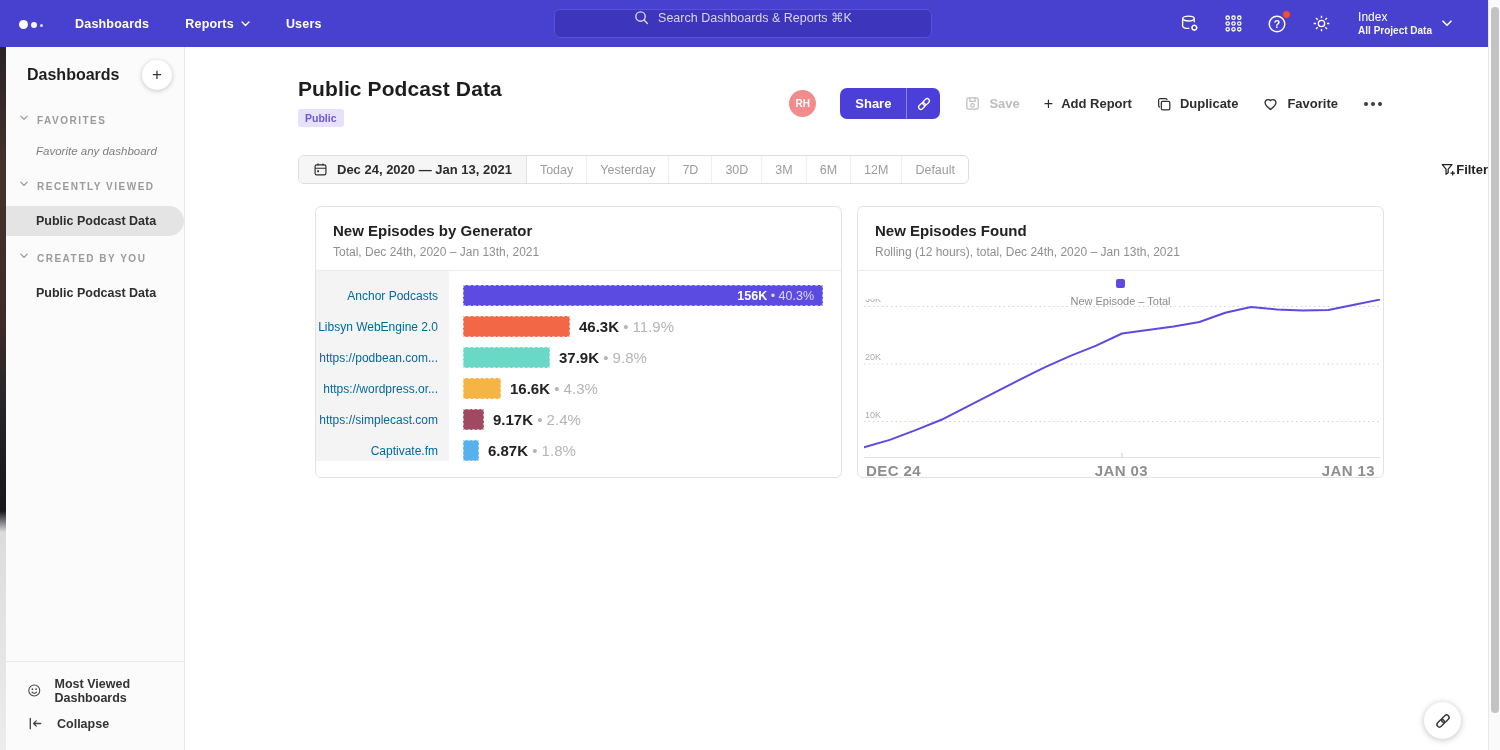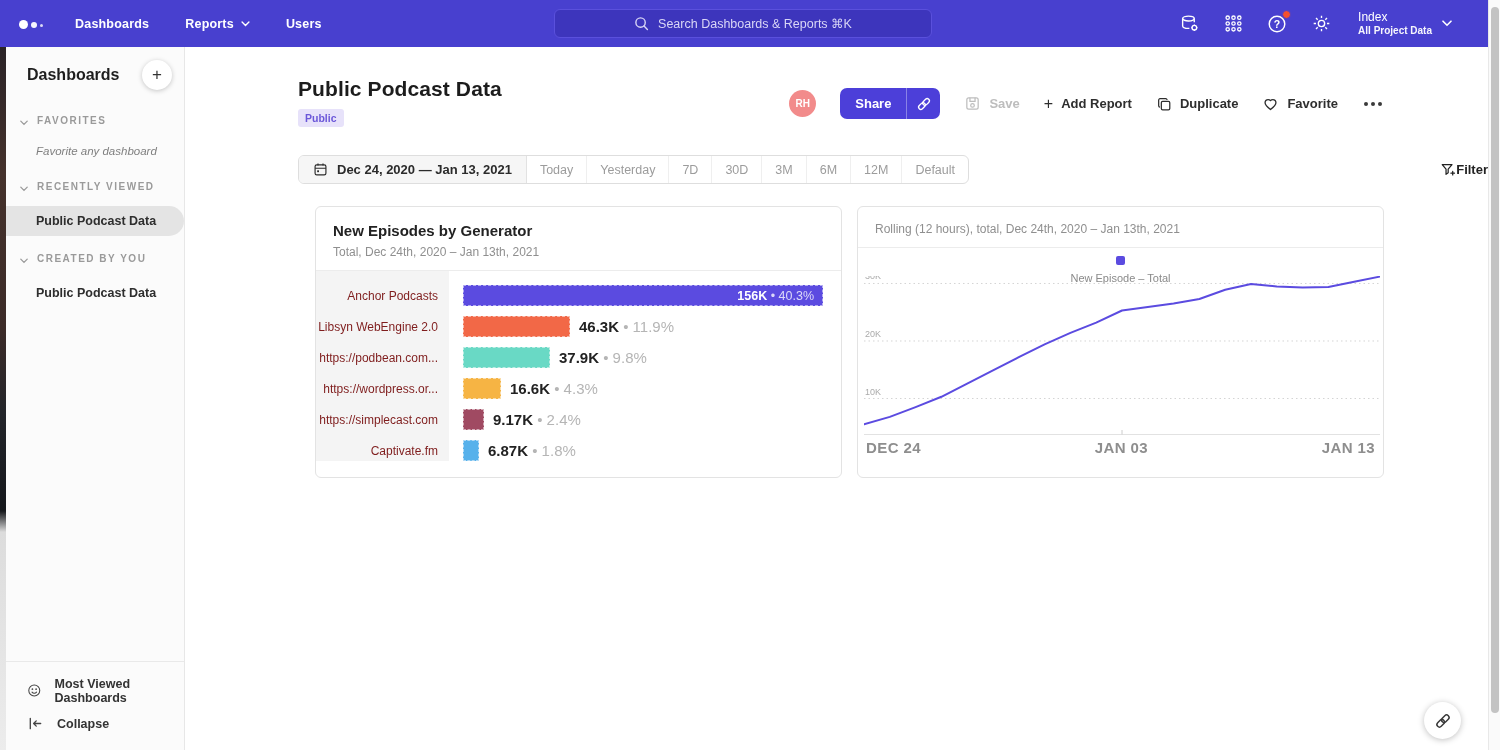--- a/index.html
+++ b/index.html
@@ -17,21 +17,21 @@
   }
   .logo{ display:flex; align-items:flex-end; gap:3px; margin:0 32px 0 19px; height:10px; }
   .logo .d1{ width:9px; height:9px; border-radius:50%; background:#fff; }
   .logo .d2{ width:6px; height:6px; border-radius:50%; background:#fff; opacity:.95; margin-bottom:1px;}
   .logo .d3{ width:3px; height:3px; border-radius:50%; background:#fff; opacity:.8; margin-bottom:2px;}
   .nav-items{ display:flex; align-items:center; gap:36px; }
   .nav-item{ color:#fff; font-size:12.5px; font-weight:700; letter-spacing:.2px; display:flex; align-items:center; gap:7px; cursor:pointer;}
   .nav-search{
     position:absolute; left:554px; top:9px; width:378px; height:29px;
     background:#3D35BC; border:1px solid #5A50DC; border-radius:6px;
-    display:flex; align-items:center; justify-content:center; gap:9px;
+    display:flex; align-items:flex-start; justify-content:center; gap:9px;
     color:#D9D6F6; font-size:12.5px; cursor:text;
   }
   .nav-right{ margin-left:auto; display:flex; align-items:center; gap:22px; padding-right:36px; }
   .nav-icon{ position:relative; width:22px; height:22px; display:flex; align-items:center; justify-content:center; cursor:pointer;}
   .nav-badge{ position:absolute; top:-3px; right:-3px; width:9px; height:9px; border-radius:50%; background:#F4502E; border:1.5px solid #4840CF;}
   .project-switch{ display:flex; align-items:center; gap:10px; color:#fff; cursor:pointer; margin-left:4px;}
   .project-name{ font-size:12px; font-weight:400; line-height:14px;}
   .project-sub{ font-size:10px; font-weight:600; opacity:.95; line-height:13px;}
 
   
@@ -41,21 +41,21 @@
   }
   .sidebar{ width:195px; background:#FBFBFB; border-right:1px solid #E7E7E7; position:relative; }
   .main{ flex:1; background:#fff; position:relative; }
 
   
   .sb-head{ display:flex; align-items:center; justify-content:space-between; padding:13px 12px 0 21px; }
   .sb-title{ font-size:16px; font-weight:700; color:#1E1E1E; }
   .add-btn{ width:30px; height:30px; border-radius:50%; background:#fff;
     box-shadow:0 1px 5px rgba(0,0,0,.22); display:flex; align-items:center; justify-content:center;
     font-size:17px; color:#333; cursor:pointer; font-weight:400;}
-  .sb-sec-head{ display:flex; align-items:flex-end; gap:9px; padding-left:14px;
+  .sb-sec-head{ display:flex; align-items:flex-start; gap:9px; padding-left:14px;
     font-size:10px; font-weight:700; color:#9A9A9A; letter-spacing:1.5px; cursor:pointer;}
   .sec-1{ margin-top:25px;} .sec-2{ margin-top:24px;} .sec-3{ margin-top:17px;}
   .sb-empty{ font-style:italic; font-size:11.5px; color:#7F7F7F; padding:19px 0 0 30px; }
   .sb-item{ margin-top:14px; height:30px; display:flex; align-items:center; padding-left:30px;
     font-size:12.5px; font-weight:600; color:#2E2E2E; cursor:pointer;}
   .sb-item.selected{ background:#E4E4E4; border-radius:0 16px 16px 0; width:178px; }
   .sb-footer{ position:absolute; bottom:0; left:0; right:0; border-top:1px solid #E9E9E9; padding:12px 0 10px; background:#FBFBFB;}
   .sb-foot-item{ height:33px; display:flex; align-items:center; gap:13px; padding-left:21px;
     font-size:12.5px; font-weight:600; color:#333; cursor:pointer;}
 
@@ -93,21 +93,21 @@
   .card{ width:527px; height:272px; border:1px solid #E3E3E3; border-radius:6px; background:#fff; }
   .card-head{ padding:15px 17px 11px; border-bottom:1px solid #ECECEC; }
   .card-title{ font-size:15px; font-weight:700; color:#222; margin:0 0 6px; }
   .card-sub{ font-size:12px; color:#8F8F8F; }
   .card-body{ position:relative; height:204px; }
 
   
   .label-col-bg{ position:absolute; left:0; top:0; width:133px; height:190px; background:#F4F4F4; }
   .bar-rows{ position:absolute; top:9px; left:0; right:0; }
   .bar-row{ height:31px; display:flex; align-items:center; }
-  .bar-cat{ width:133px; padding-right:11px; text-align:right; font-size:12px; color:#7f1d1d; }
+  .bar-cat{ width:133px; padding-right:11px; text-align:right; font-size:12px; color:#0369a1; }
   .bar-zone{ display:flex; align-items:center; margin-left:14px; }
   .bar{ height:21px; border:1px dashed rgba(255,255,255,.55); display:flex; align-items:center; justify-content:flex-end; }
   .in-label{ padding-right:8px; font-size:12.5px; font-weight:700; color:#fff; white-space:nowrap;}
   .in-label .pct{ font-weight:400; color:rgba(255,255,255,.78); }
   .out-label{ margin-left:9px; font-size:15px; font-weight:700; color:#222; white-space:nowrap;}
   .out-label .pct{ font-weight:400; color:#B5B5B5; }
 
   
   .legend{ position:absolute; top:8px; left:0; right:0; display:flex; justify-content:center; align-items:center; gap:7px;flex-direction:column;}
   .legend-swatch{ width:9px; height:9px; border-radius:2px; }
@@ -397,20 +397,21 @@
                   <div class="bar" style="width: 16px; background: rgb(87, 177, 235);"></div>
                   <span class="out-label"><span>6.87K</span><span class="pct"> • 1.8%</span></span>
                 </div>
               </div>
             </div>
         </div>
       </div>
 
       <div class="card">
         <div class="card-head">
+          <div class="card-title">New Episodes Found</div>
           <div class="card-sub">Rolling (12 hours), total, Dec 24th, 2020 – Jan 13th, 2021</div>
         </div>
         <div class="card-body">
           <div class="legend">
             <span class="legend-swatch" style="background: rgb(91, 75, 224);"></span>
             <span class="legend-label">New Episode – Total</span>
           </div>
           <div class="plot"><svg width="516" height="161">
                 <line x1="0" x2="516" y1="122.51183108846013" y2="122.51183108846013" stroke="#D4D4D4" stroke-width="1" stroke-dasharray="1.5 3"></line>
                 <text x="1" y="118.51183108846013" font-size="9" fill="#ABABAB" font-family="Liberation Sans, sans-serif">10K</text>

